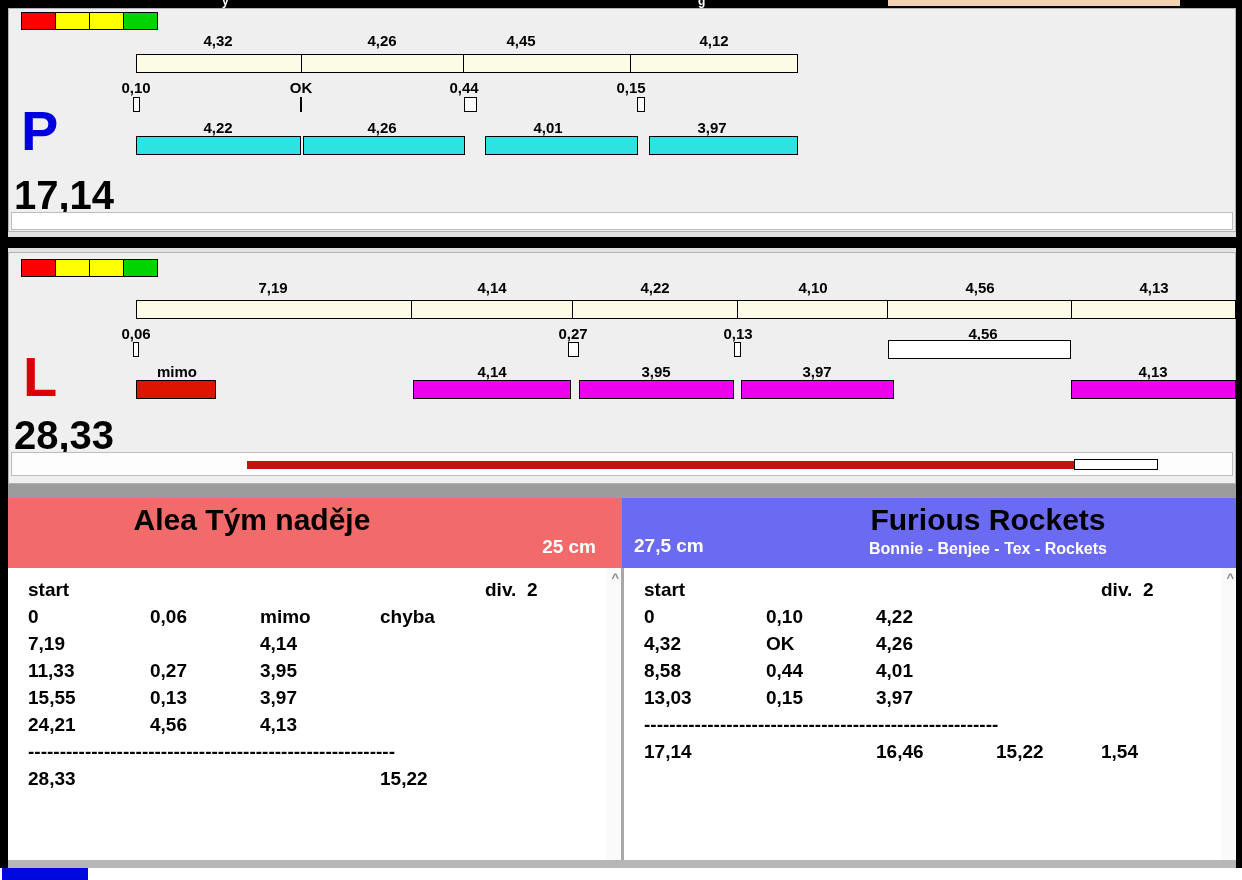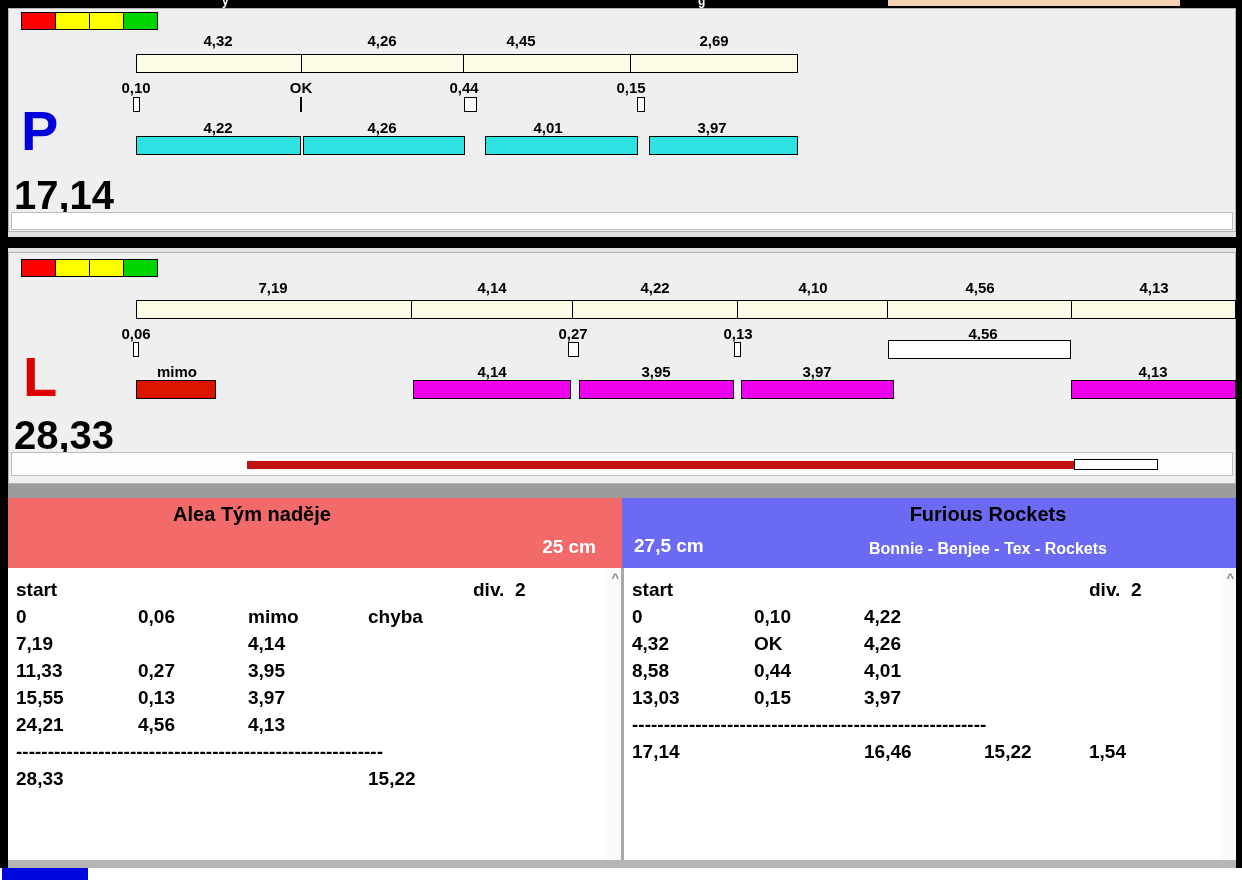--- a/index.html
+++ b/index.html
@@ -24,30 +24,30 @@
   .lane-total{position:absolute;font-weight:bold;font-size:40px;line-height:1;color:#000}
   .substrip{position:absolute;background:#fdfdfd;border:1px solid #bdbdbd}
   .mid-gap{position:absolute;left:8px;top:232px;width:1228px;height:20px;background:#e2e2e2}
   .black-band{position:absolute;left:0;top:237px;width:1242px;height:11px;background:#000}
   .gray-band{position:absolute;left:8px;top:484px;width:1228px;height:14px;background:#9c9c9c}
   .bottom{position:absolute;left:8px;top:498px;width:1228px;height:362px}
   .hdrs{position:relative;display:flex;height:70px}
   .hdr{position:relative;width:614px;height:70px}
   .hdr.red{background:#f26a6a}
   .hdr.blue{background:#6a6af2}
-  .team-title{position:absolute;top:5px;font-weight:bold;font-size:20px;color:#000;text-align:center;white-space:nowrap}
+  .team-title{position:absolute;top:5px;font-weight:bold;font-size:30px;color:#000;text-align:center;white-space:nowrap}
   .team-sub{position:absolute;top:42px;font-weight:bold;font-size:16px;color:#fff;text-align:center;white-space:nowrap}
   .cm{position:absolute;font-weight:bold;font-size:19px;color:#fff;white-space:nowrap}
   .timestamp{position:absolute;left:50%;transform:translateX(-50%);top:0;width:262px;height:28px;background:#fff;border:2px solid #93a3b3;font-size:22px;color:#000;text-align:center;line-height:24px;z-index:5}
   .tables{display:flex;height:292px}
   .tbl{position:relative;background:#fff;font-weight:bold;font-size:19px;padding-top:9px;overflow:hidden;color:#000}
   .tbl.left{width:613px}
   .tbl.right{width:612px}
   .tdiv{width:3px;background:#a8a8a8}
-  .trow{display:flex;height:27px;line-height:26px;padding-left:8px;white-space:pre;overflow:hidden}
+  .trow{display:flex;height:27px;line-height:26px;padding-left:20px;white-space:pre;overflow:hidden}
   .c0{width:122px}.c1{width:110px}.c2{width:120px}.c3{width:105px}.c4{flex:1}
   .sep{display:block}
   .scrollbar{position:absolute;right:0;top:0;width:15px;height:100%;background:#fafafa}
   .arrow{position:absolute;right:2px;top:2px;color:#8a8a8a;font-size:13px;font-weight:bold}
   .bottom-edge{position:absolute;left:8px;top:860px;width:1228px;height:8px;background:#b6b6b6}
   .bottom-strip{position:absolute;left:0;top:868px;width:1242px;height:12px;background:#fff}
   .bluebox{position:absolute;left:2px;top:0;width:86px;height:12px;background:#0009dd}
 </style>
 </head>
 <body>
@@ -62,21 +62,21 @@
   <div class="lights" style="left:12px;top:3px">
     <div class="light" style="background: rgb(255, 0, 0);"></div>
     <div class="light" style="background: rgb(255, 255, 0);"></div>
     <div class="light" style="background: rgb(255, 255, 0);"></div>
     <div class="light" style="background: rgb(0, 212, 0);"></div>
   </div>
 
   <span class="lbl" style="left:164px;top:23px">4,32</span>
   <span class="lbl" style="left:328px;top:23px">4,26</span>
   <span class="lbl" style="left:467px;top:23px">4,45</span>
-  <span class="lbl" style="left:660px;top:23px">2,69</span>
+  <span class="lbl" style="left:660px;top:23px">4,12</span>
 
   <div class="cream" style="left: 127px; top: 45px; width: 662px; background: rgb(252, 252, 230);">
     <div class="seg" style="width:165px"></div>
     <div class="seg" style="width:163px"></div>
     <div class="seg" style="width:167px"></div>
     <div class="seg" style="width:167px"></div>
   </div>
 
   <span class="lbl" style="left:82px;top:70px">0,10</span>
   <span class="lbl" style="left:247px;top:70px">OK</span>

